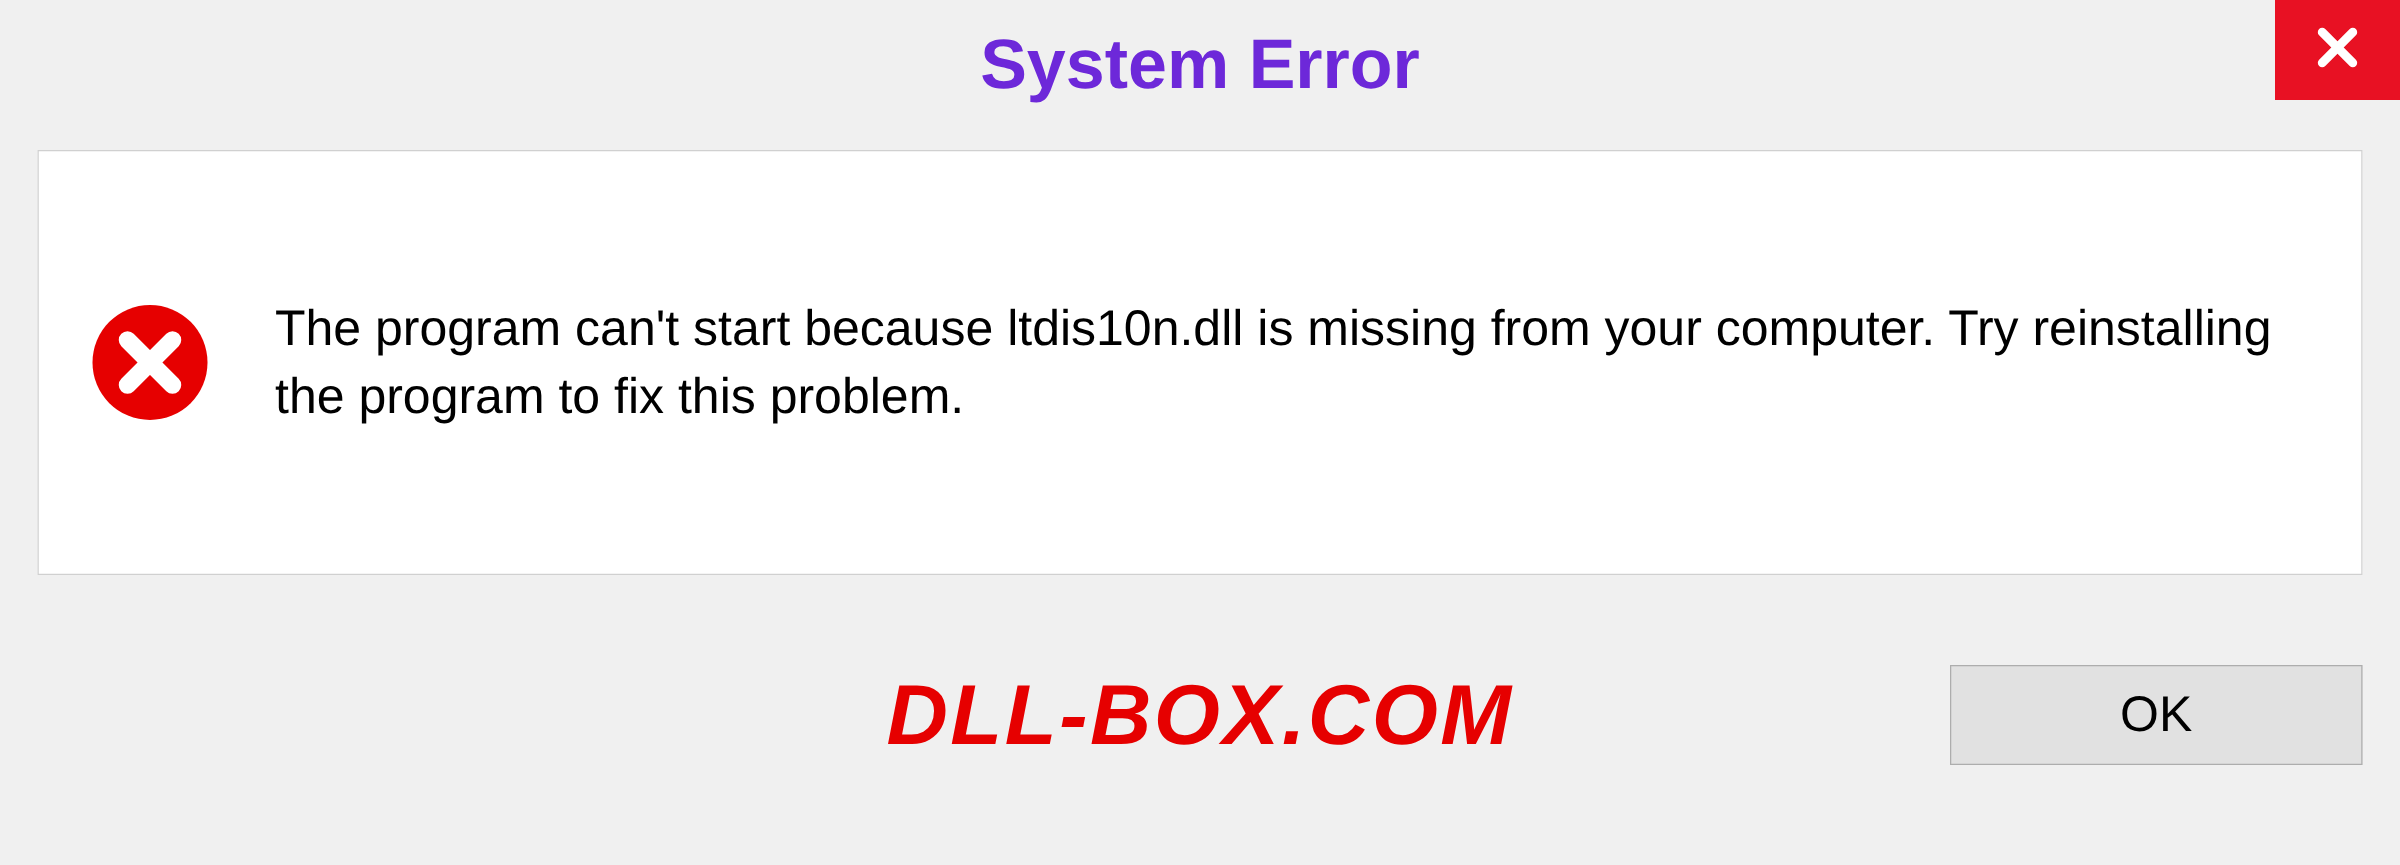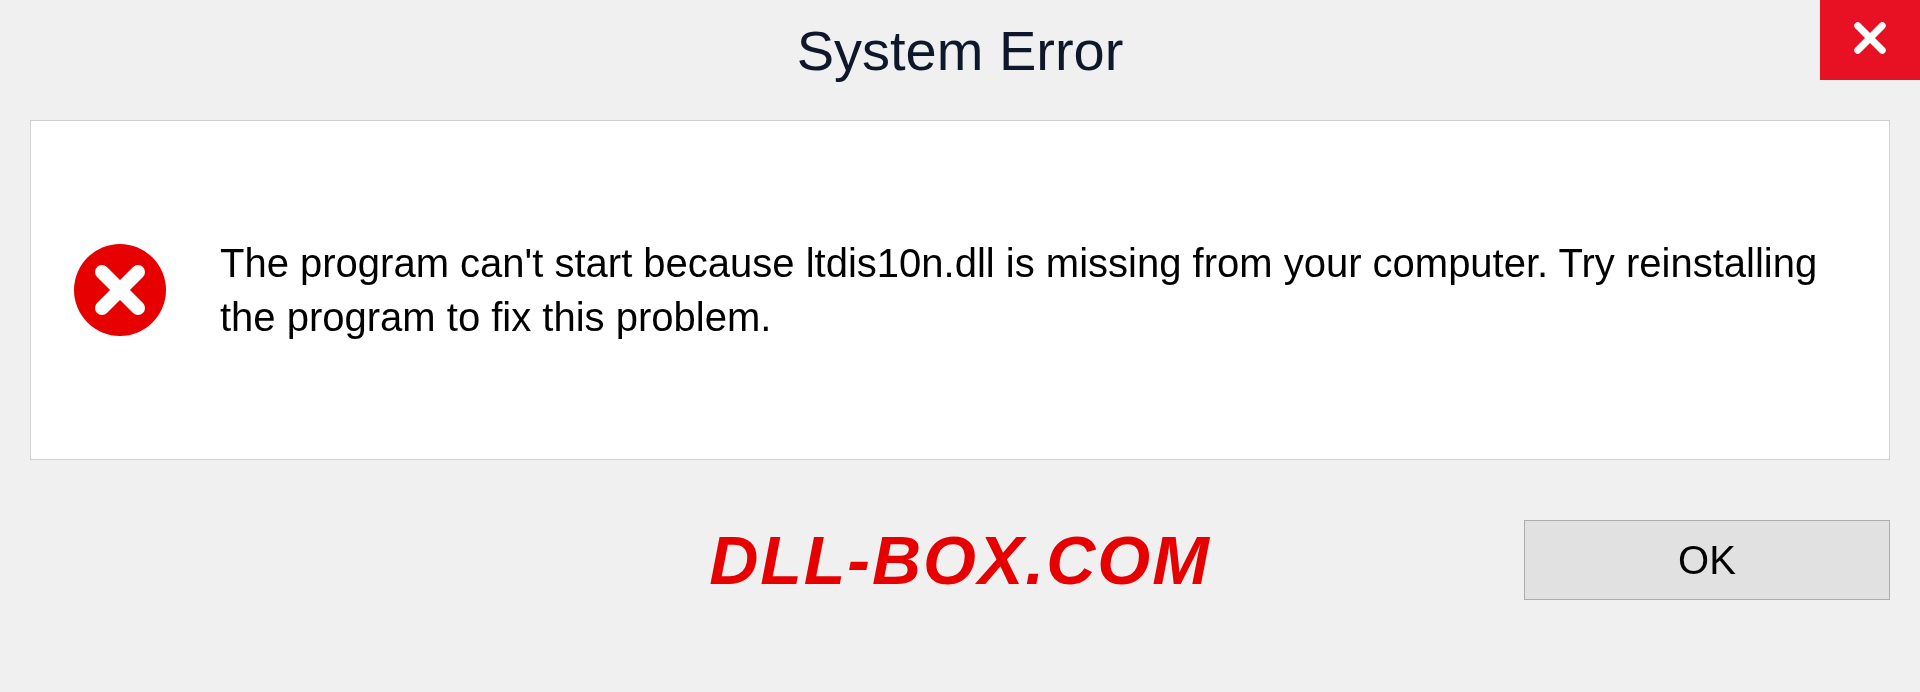--- a/index.html
+++ b/index.html
@@ -24,22 +24,22 @@
     .titlebar {
       height: 100px;
       display: flex;
       align-items: center;
       justify-content: center;
       position: relative;
       background: #f0f0f0;
     }
     .title {
       font-size: 56px;
-      font-weight: 400;
-      color: #0f172a;
+      font-weight: 700;
+      color: #6d28d9;
     }
     .close-btn {
       position: absolute;
       right: 0;
       top: 0;
       width: 100px;
       height: 80px;
       background: #e81123;
       display: flex;
       align-items: center;
@@ -68,40 +68,40 @@
     .error-icon-wrap svg {
       width: 100%;
       height: 100%;
     }
     .message {
       font-size: 40px;
       color: #000;
       line-height: 1.35;
     }
     .footer {
-      margin: 0 30px;
+      margin: 12px 30px;
       height: 200px;
       display: flex;
       align-items: center;
       justify-content: flex-end;
       position: relative;
     }
     .watermark {
       position: absolute;
       left: 50%;
       transform: translateX(-50%);
       font-size: 68px;
       font-weight: 800;
       color: #e60000;
       letter-spacing: 2px;
       font-style: italic;
       font-family: Arial, sans-serif;
     }
     .ok-btn {
-      width: 366px;
+      width: 330px;
       height: 80px;
       background: #e1e1e1;
       border: 1px solid #adadad;
       font-size: 40px;
       color: #000;
       display: flex;
       align-items: center;
       justify-content: center;
       cursor: pointer;
       font-family: "Segoe UI", Tahoma, Arial, sans-serif;

